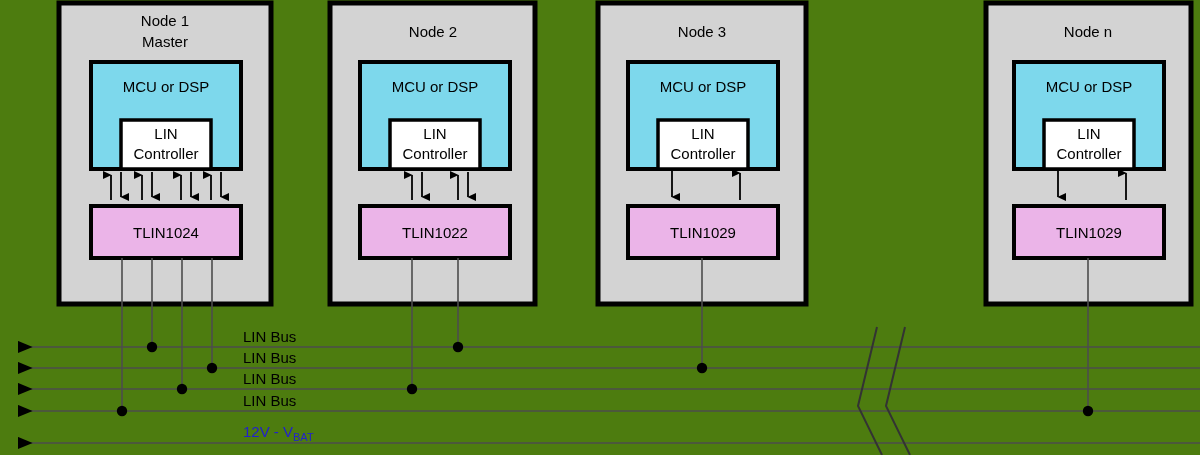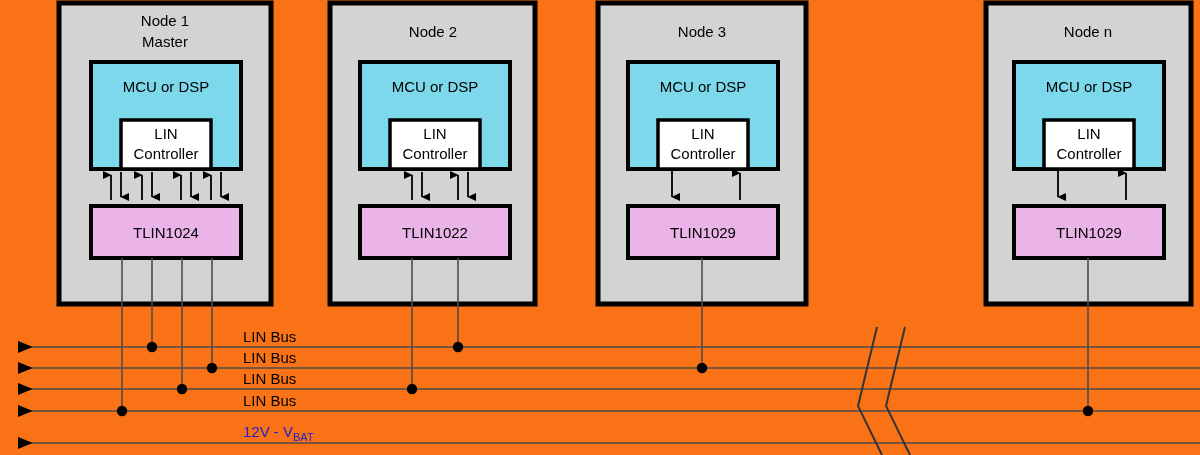--- a/index.html
+++ b/index.html
@@ -1,17 +1,17 @@
 <!DOCTYPE html>
 <html><head>
 <meta charset="utf-8">
 <style>
   html,body{margin:0;padding:0;background:#ffffff;}
   body{font-family:"Liberation Sans", sans-serif;}
-  #stage{position:relative;width:1200px;height:455px;background:#f97316;overflow:hidden;}
+  #stage{position:relative;width:1200px;height:455px;background:#4d7c0f;overflow:hidden;}
   svg#diagram{position:absolute;left:0;top:0;width:1200px;height:455px;}
   .node-title{font-family:"Liberation Sans",sans-serif;font-size:15px;fill:#000;text-anchor:middle;}
   .blk-label{font-family:"Liberation Sans",sans-serif;font-size:15px;fill:#000;text-anchor:middle;}
   .tlin-label{font-family:"Liberation Sans",sans-serif;font-size:15px;fill:#000;text-anchor:middle;}
   .bus-label{font-family:"Liberation Sans",sans-serif;font-size:15px;fill:#000;}
   .vbat-label{font-family:"Liberation Sans",sans-serif;font-size:15px;fill:#2222cc;}
   .vbat-sub{font-size:11px;}
 </style>
 </head>
 <body>

